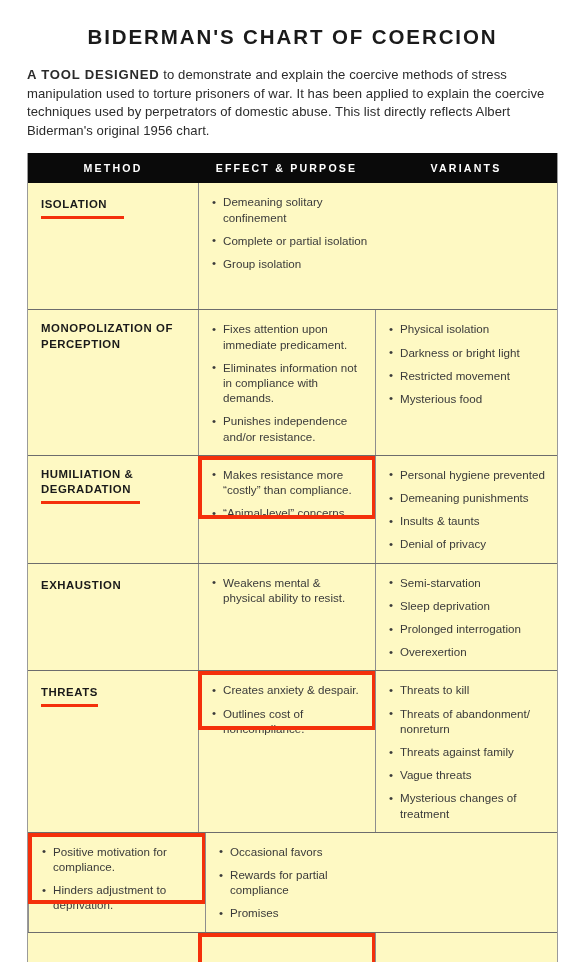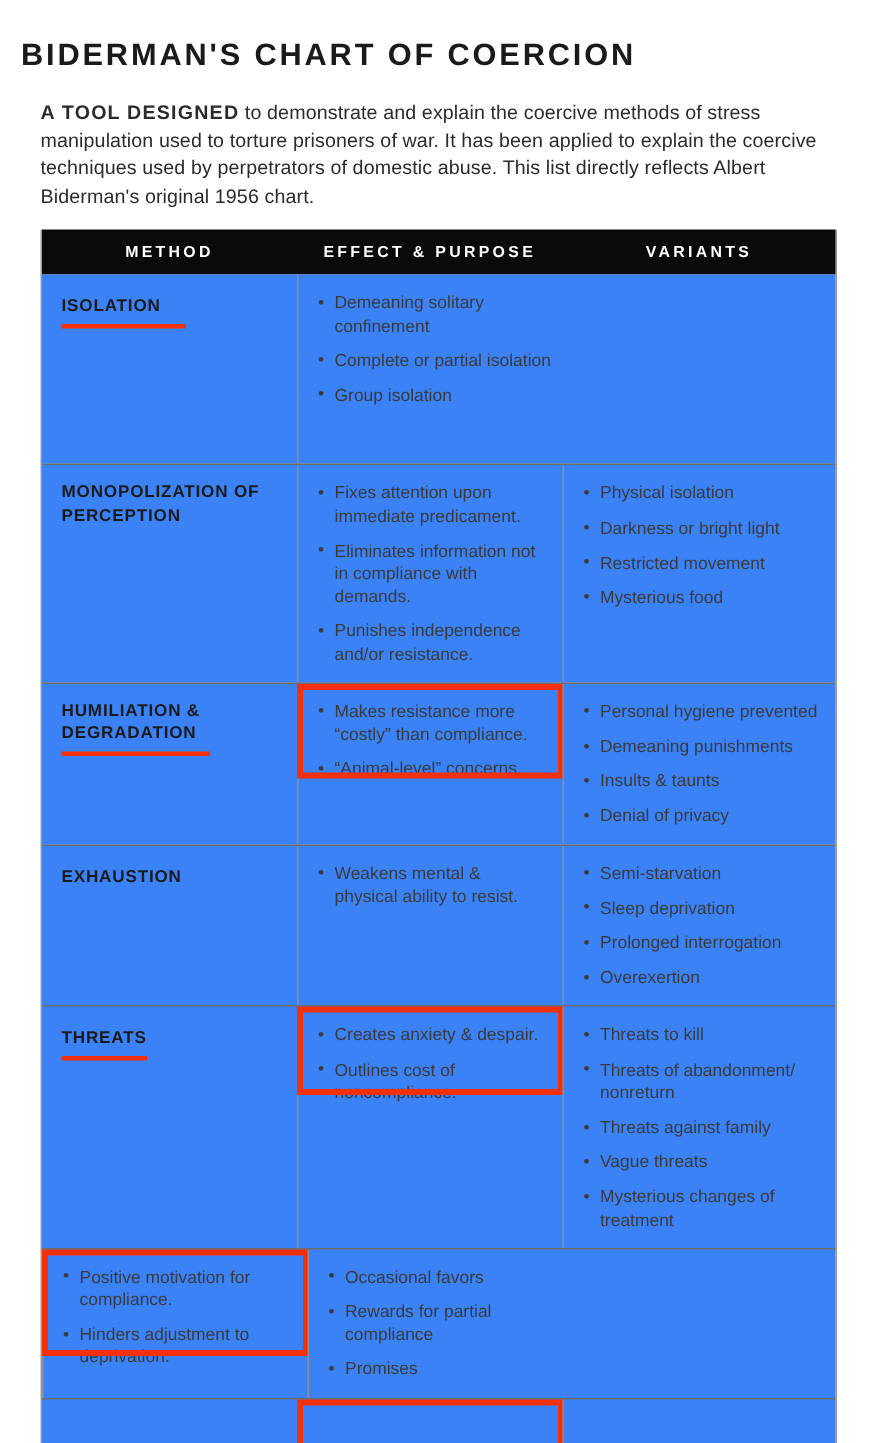--- a/index.html
+++ b/index.html
@@ -15,20 +15,21 @@
 
   .page {
     position: relative;
     width: 585px;
     height: 962px;
     padding: 0;
   }
 
   
   .title {
+    text-align: center;
     font-weight: bold;
     font-size: 20.5px;
     letter-spacing: 1.9px;
     color: #1a1a1a;
     margin: 25px 0 0 0;
     padding: 0 14px;
     white-space: nowrap;
   }
 
   
@@ -69,21 +70,21 @@
   }
 
   .col-method   { width: 170px; flex: 0 0 170px; }
   .col-effect   { width: 177px; flex: 0 0 177px; }
   .col-variants { width: 182px; flex: 0 0 182px; }
 
   .trow {
     display: flex;
     border-top: 1px solid #6d6d6d;
     position: relative;
-    background: #3b82f6;
+    background: #fef9c3;
   }
   .trow:first-of-type { border-top: none; }
 
   .cell {
     padding: 11px 11px 11px 13px;
     position: relative;
   }
   .cell.method   { width: 170px; flex: 0 0 170px; }
   .cell.effect   { width: 177px; flex: 0 0 177px; border-left: 1px solid #8e8e8e; }
   .cell.variants { width: 182px; flex: 0 0 182px; border-left: 1px solid #8e8e8e; }

